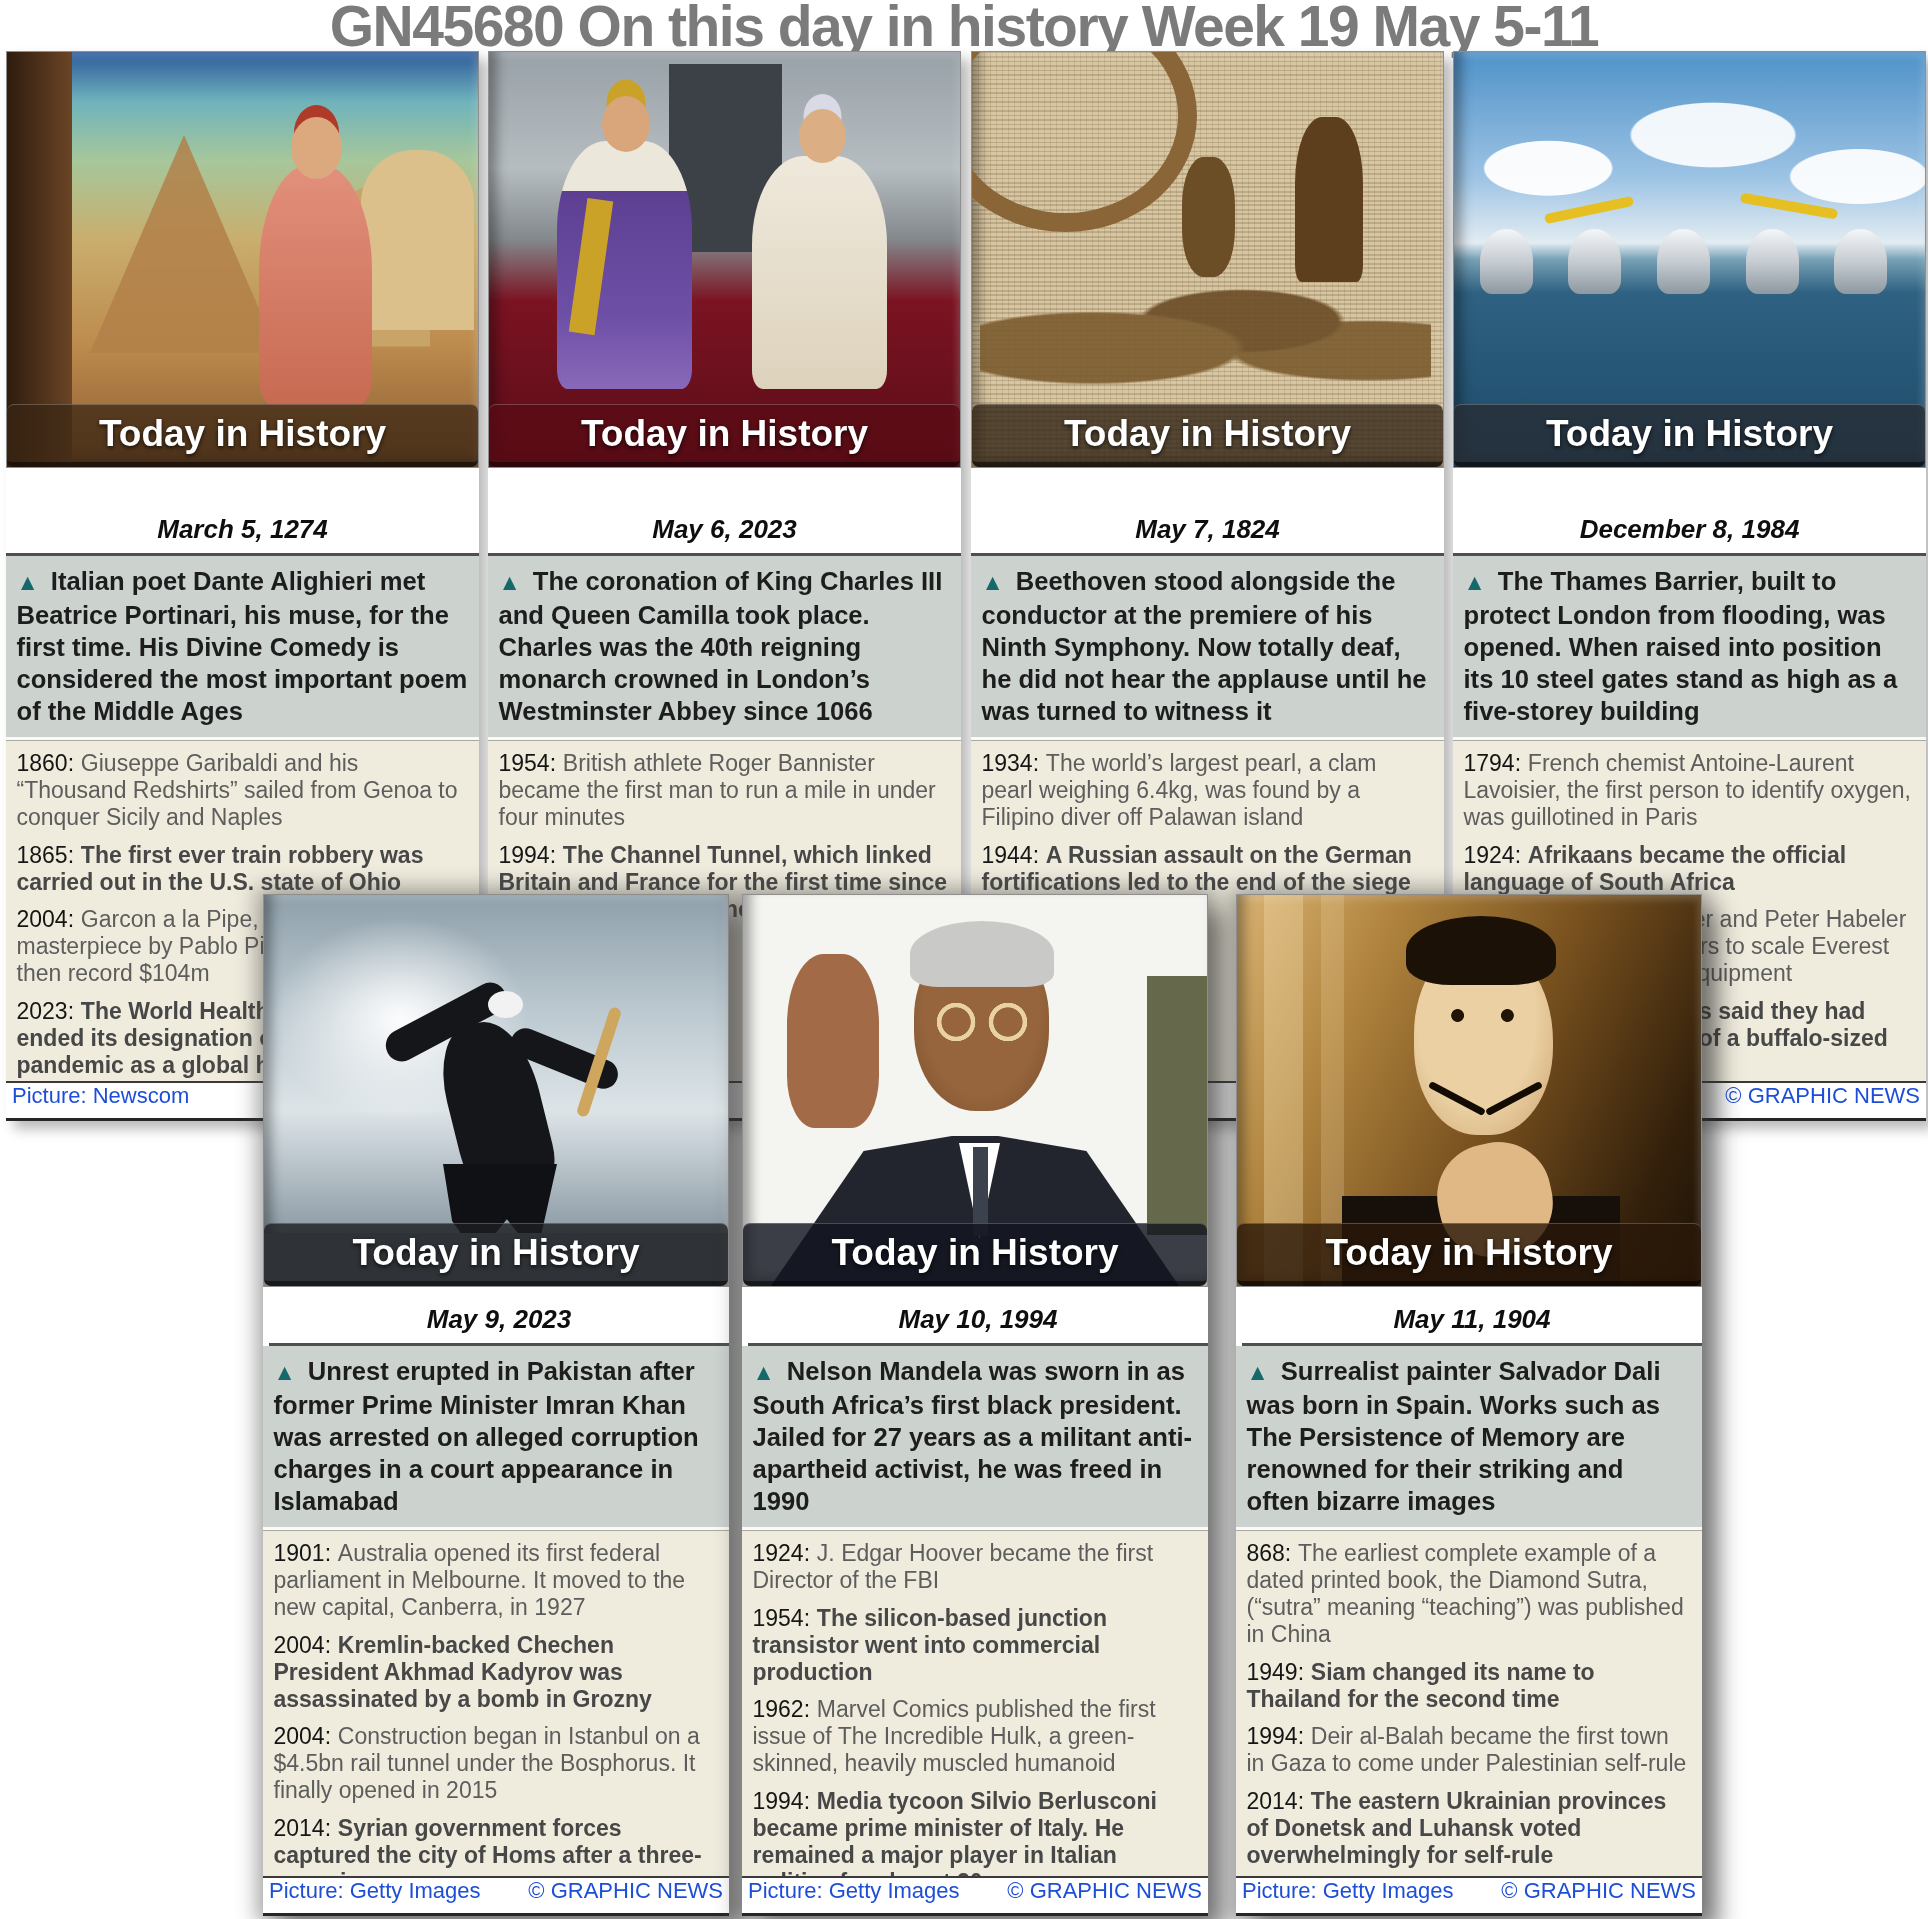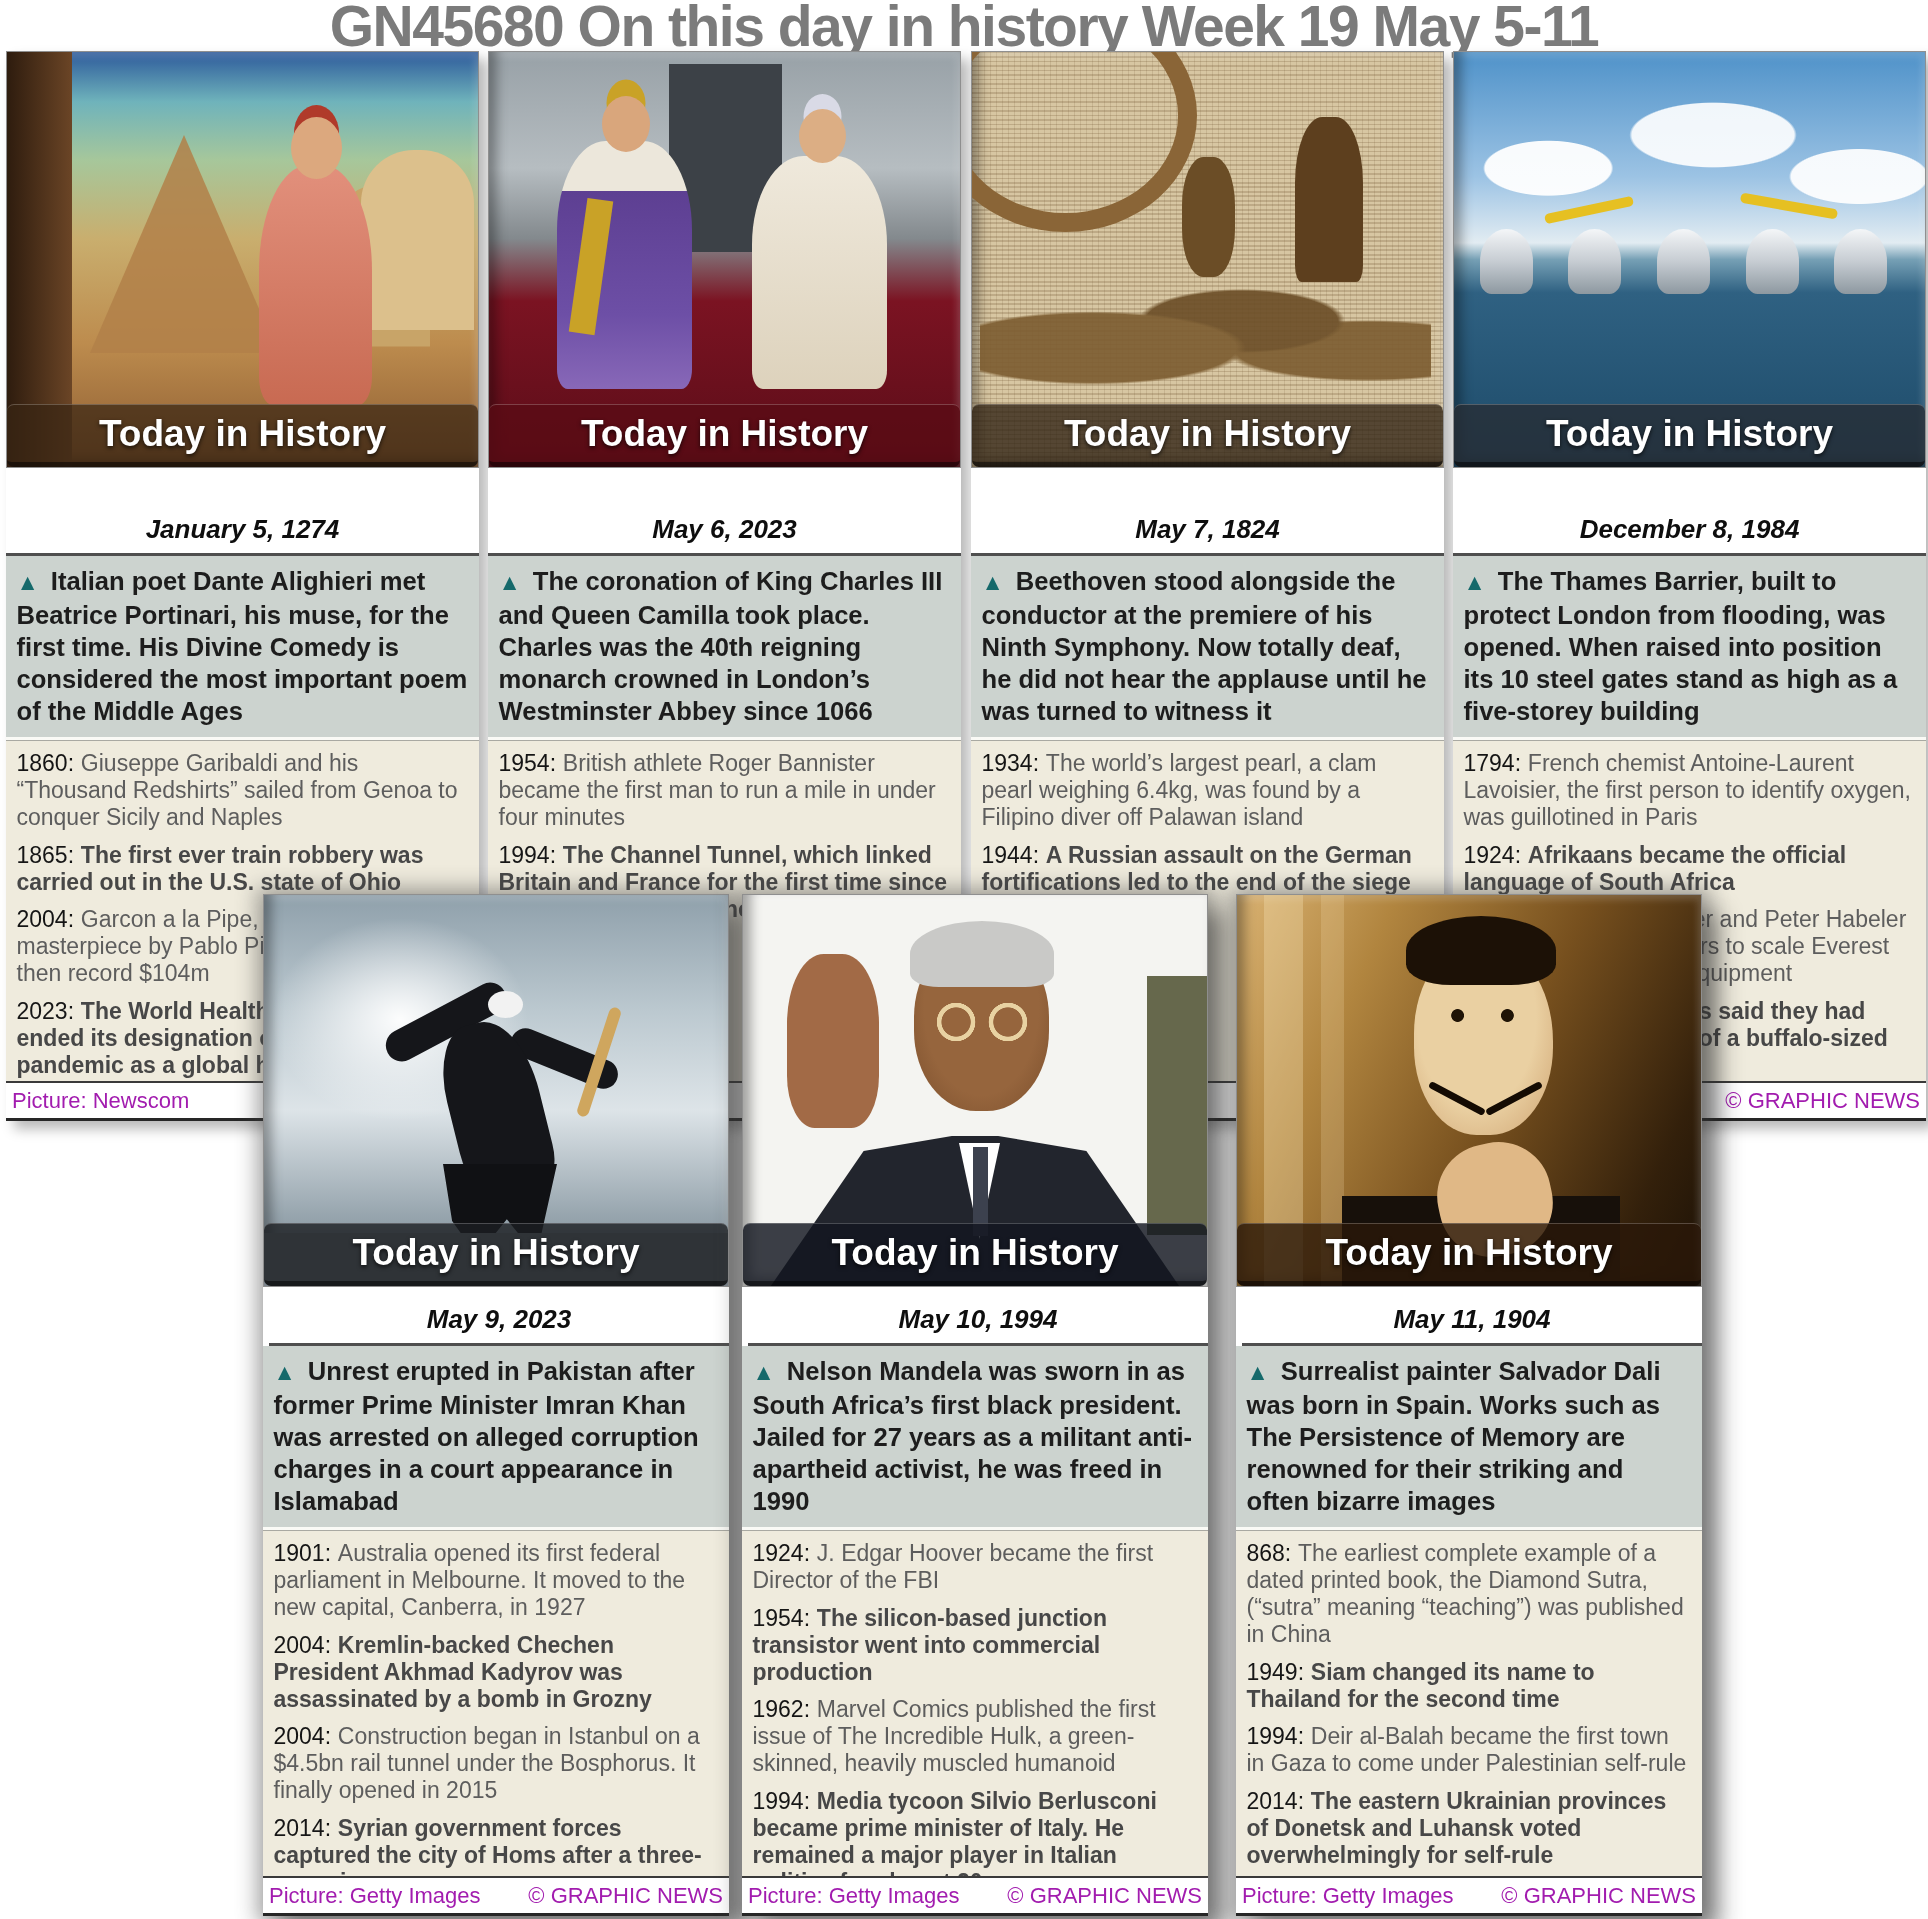--- a/index.html
+++ b/index.html
@@ -29,22 +29,22 @@
   .lead{flex:none;background:#ccd3cf;border-bottom:3px solid #fafaf6;
         padding:9px 10.5px 10.5px 10.5px;font-weight:bold;font-size:25.6px;line-height:32px;color:#1d1d1d;}
   .tri{color:#15696b;margin-right:12px;font-size:22.5px;}
   .events{flex:1;overflow:hidden;background:#efebdd;border-top:1.5px solid #a9a9a2;
           padding:9px 10.5px 0 10.5px;}
   .ev{margin:0 0 10.5px 0;font-size:23px;line-height:27px;}
   .ev .yr{font-weight:normal;color:#141414;margin-right:6.8px;}
   .ev.reg{color:#5d5d5d;}
   .ev.bold{color:#474747;font-weight:bold;}
   .ev.bold .yr{color:#161616;}
-  .credit{flex:none;height:35px;background:#fff;display:flex;align-items:center;
-          justify-content:space-between;padding:0 6px;font-size:22px;color:#a21caf;
+  .credit{flex:none;height:35px;background:#fff;display:flex;
+          justify-content:space-between;padding:0 6px;font-size:22px;color:#1d4ed8;
           border-top:2.3px solid #3a3a3a;border-bottom:3.8px solid #262626;}
   
   .ph1{background:linear-gradient(180deg,#2d5a9b 0%,#6fb3bb 12%,#a6c79b 26%,#c9ae6e 45%,#bd8c4e 70%,#8a5a30 100%);}
   .p1col{left:0;top:0;width:65px;height:100%;background:linear-gradient(90deg,#2e1c0e,#6b4526);}
   .p1mt{left:83px;top:83px;width:188px;height:218px;background:#b28049;opacity:.85;
         clip-path:polygon(50% 0,100% 100%,0 100%);}
   .p1city{right:4.5px;top:98px;width:113px;height:180px;background:#dcc08c;
         border-radius:53px 53px 0 0;box-shadow:-35px 25.6px 0 -9px #c8a468;}
   .p1body{left:252px;top:113px;width:113px;height:240px;border-radius:44% 44% 12% 12%;
         background:linear-gradient(180deg,#e2907c,#c86a52);}
@@ -134,21 +134,21 @@
       <div class="a p1col"></div>
       <div class="a p1mt"></div>
       <div class="a p1city"></div>
       <div class="a p1body"></div>
       <div class="a p1head"></div>
       <div class="bn b1">
           <span>Today in History</span>
         </div>
     </div>
     <div class="dl">
-        <span>January 5, 1274</span>
+        <span>March 5, 1274</span>
       </div>
     <div class="lead"><span class="tri">▲</span><span>Italian poet Dante Alighieri met Beatrice Portinari, his muse, for the first time. His Divine Comedy is considered the most important poem of the Middle Ages</span></div>
     <div class="events">
       <p class="ev reg"><b class="yr">1860:</b><span>Giuseppe Garibaldi and his “Thousand Redshirts” sailed from Genoa to conquer Sicily and Naples</span></p>
       <p class="ev bold"><b class="yr">1865:</b><span>The first ever train robbery was carried out in the U.S. state of Ohio</span></p>
       <p class="ev reg"><b class="yr">2004:</b><span>Garcon a la Pipe, an early masterpiece by Pablo Picasso, sold for a then record $104m</span></p>
       <p class="ev bold"><b class="yr">2023:</b><span>The World Health Organization ended its designation of the Covid-19 pandemic as a global health emergency</span></p>
     </div>
     <div class="credit">
       <span>Picture: Newscom</span>

